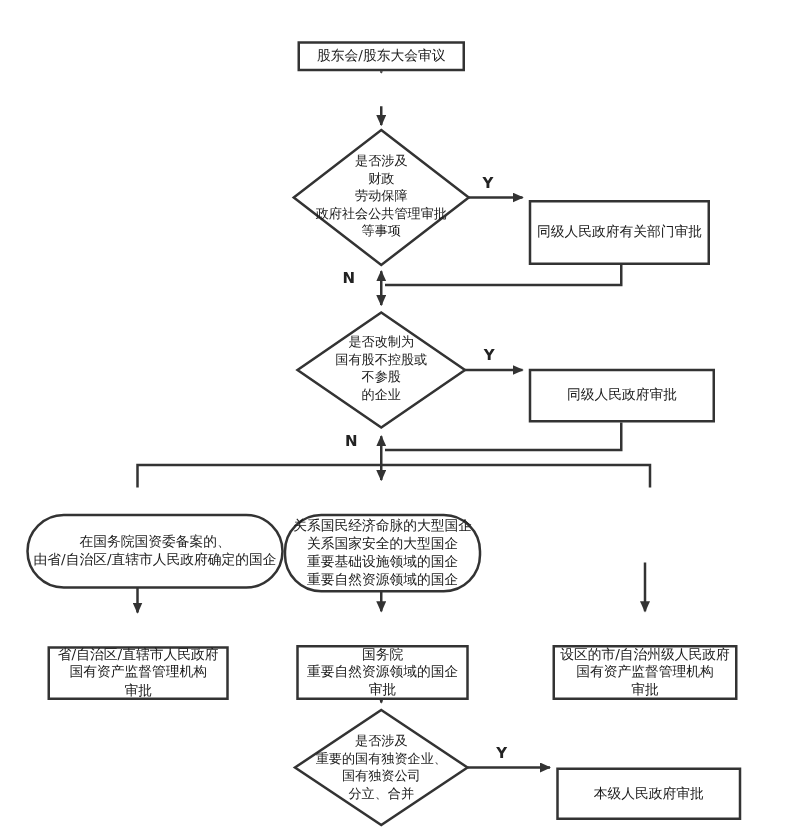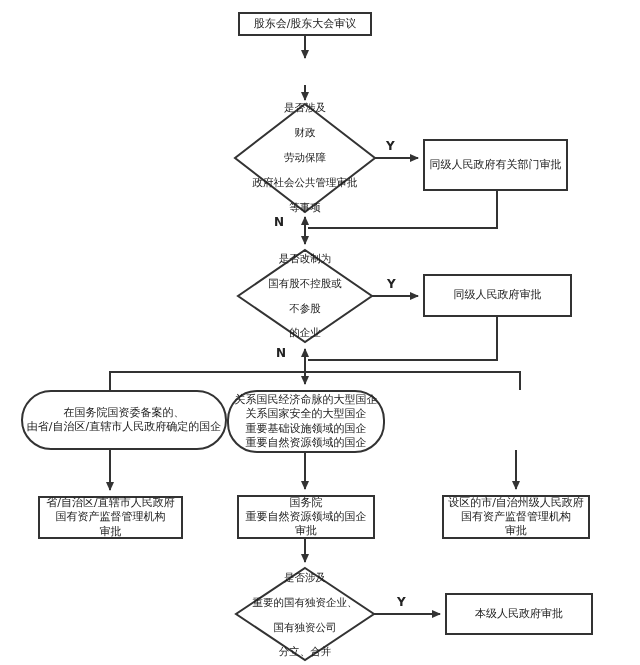--- a/index.html
+++ b/index.html
@@ -6,28 +6,28 @@
   .canvas {
     position:relative; width:640px; height:665px; background:#ffffff;
     font-family:"DejaVu Sans","Liberation Sans",sans-serif;
     color:#1a1a1a; overflow:hidden;
   }
   svg.wires { position:absolute; left:0; top:0; width:640px; height:665px; }
   .node {
     position:absolute; box-sizing:border-box;
     display:flex; flex-direction:column; justify-content:center; align-items:center;
     text-align:center; background:#ffffff; border:2px solid #333333;
-    font-size:11px; line-height:1.3; padding:1px 19px;
+    font-size:11px; line-height:1.3; padding:1px 19px;margin-top:21px;
   }
   .node .ln { display:block; white-space:nowrap; }
   .rounded { border-radius:30px; }
   .dtext {
     position:absolute; box-sizing:border-box; border:none; background:transparent;
     display:flex; flex-direction:column; justify-content:center; align-items:center;
-    text-align:center; font-size:10.5px; line-height:1.32;gap:11px;
+    text-align:center; font-size:10.5px; line-height:1.32;
   }
   .dtext .ln { display:block; white-space:nowrap; }
   .fs-s { font-size:11px; }
   .yn {
     position:absolute; font-size:12px; font-weight:bold; color:#222222;
     line-height:1;
   }
 </style>
 </head>
 <body>

